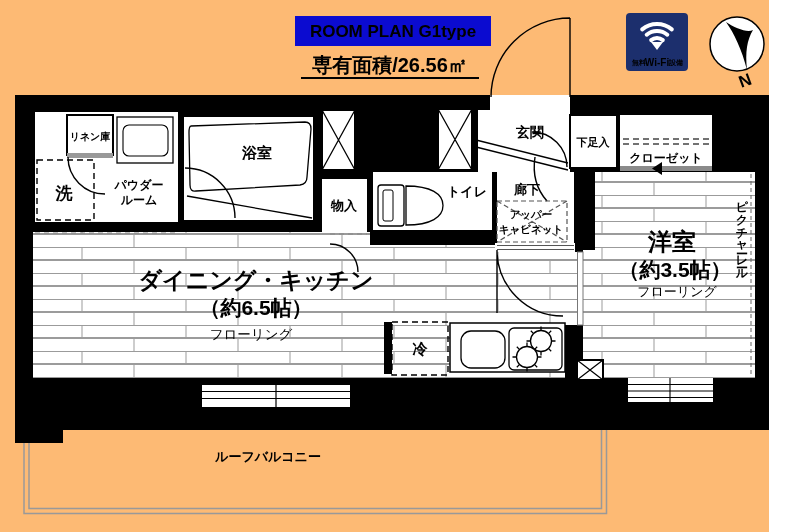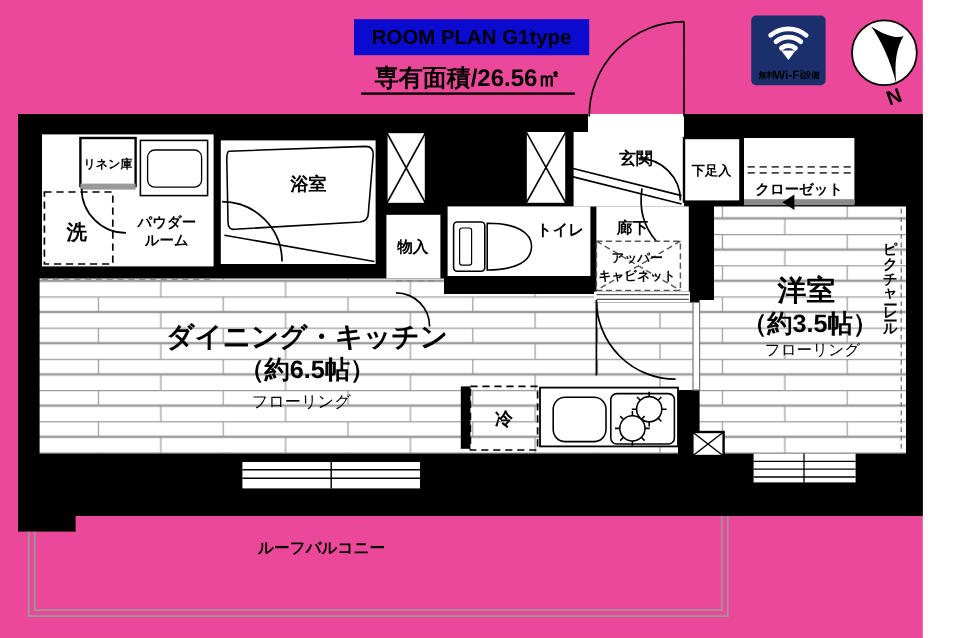--- a/index.html
+++ b/index.html
@@ -1,16 +1,16 @@
 <!DOCTYPE html>
 <html><head>
 <meta charset="utf-8">
 <style>
   html,body{margin:0;padding:0;background:#ffffff;}
-  .stage{position:relative;width:769px;height:532px;background:#ec4899;overflow:hidden;}
+  .stage{position:relative;width:769px;height:532px;background:#fdba74;overflow:hidden;}
   svg{display:block;}
   text{font-family:"Liberation Sans","DejaVu Sans",sans-serif;fill:#000;}
   .vtext{writing-mode:vertical-rl;}
 </style>
 </head>
 <body>
 
 <div class="stage">
 <svg width="800" height="532" viewBox="0 0 800 532">
   <defs>

